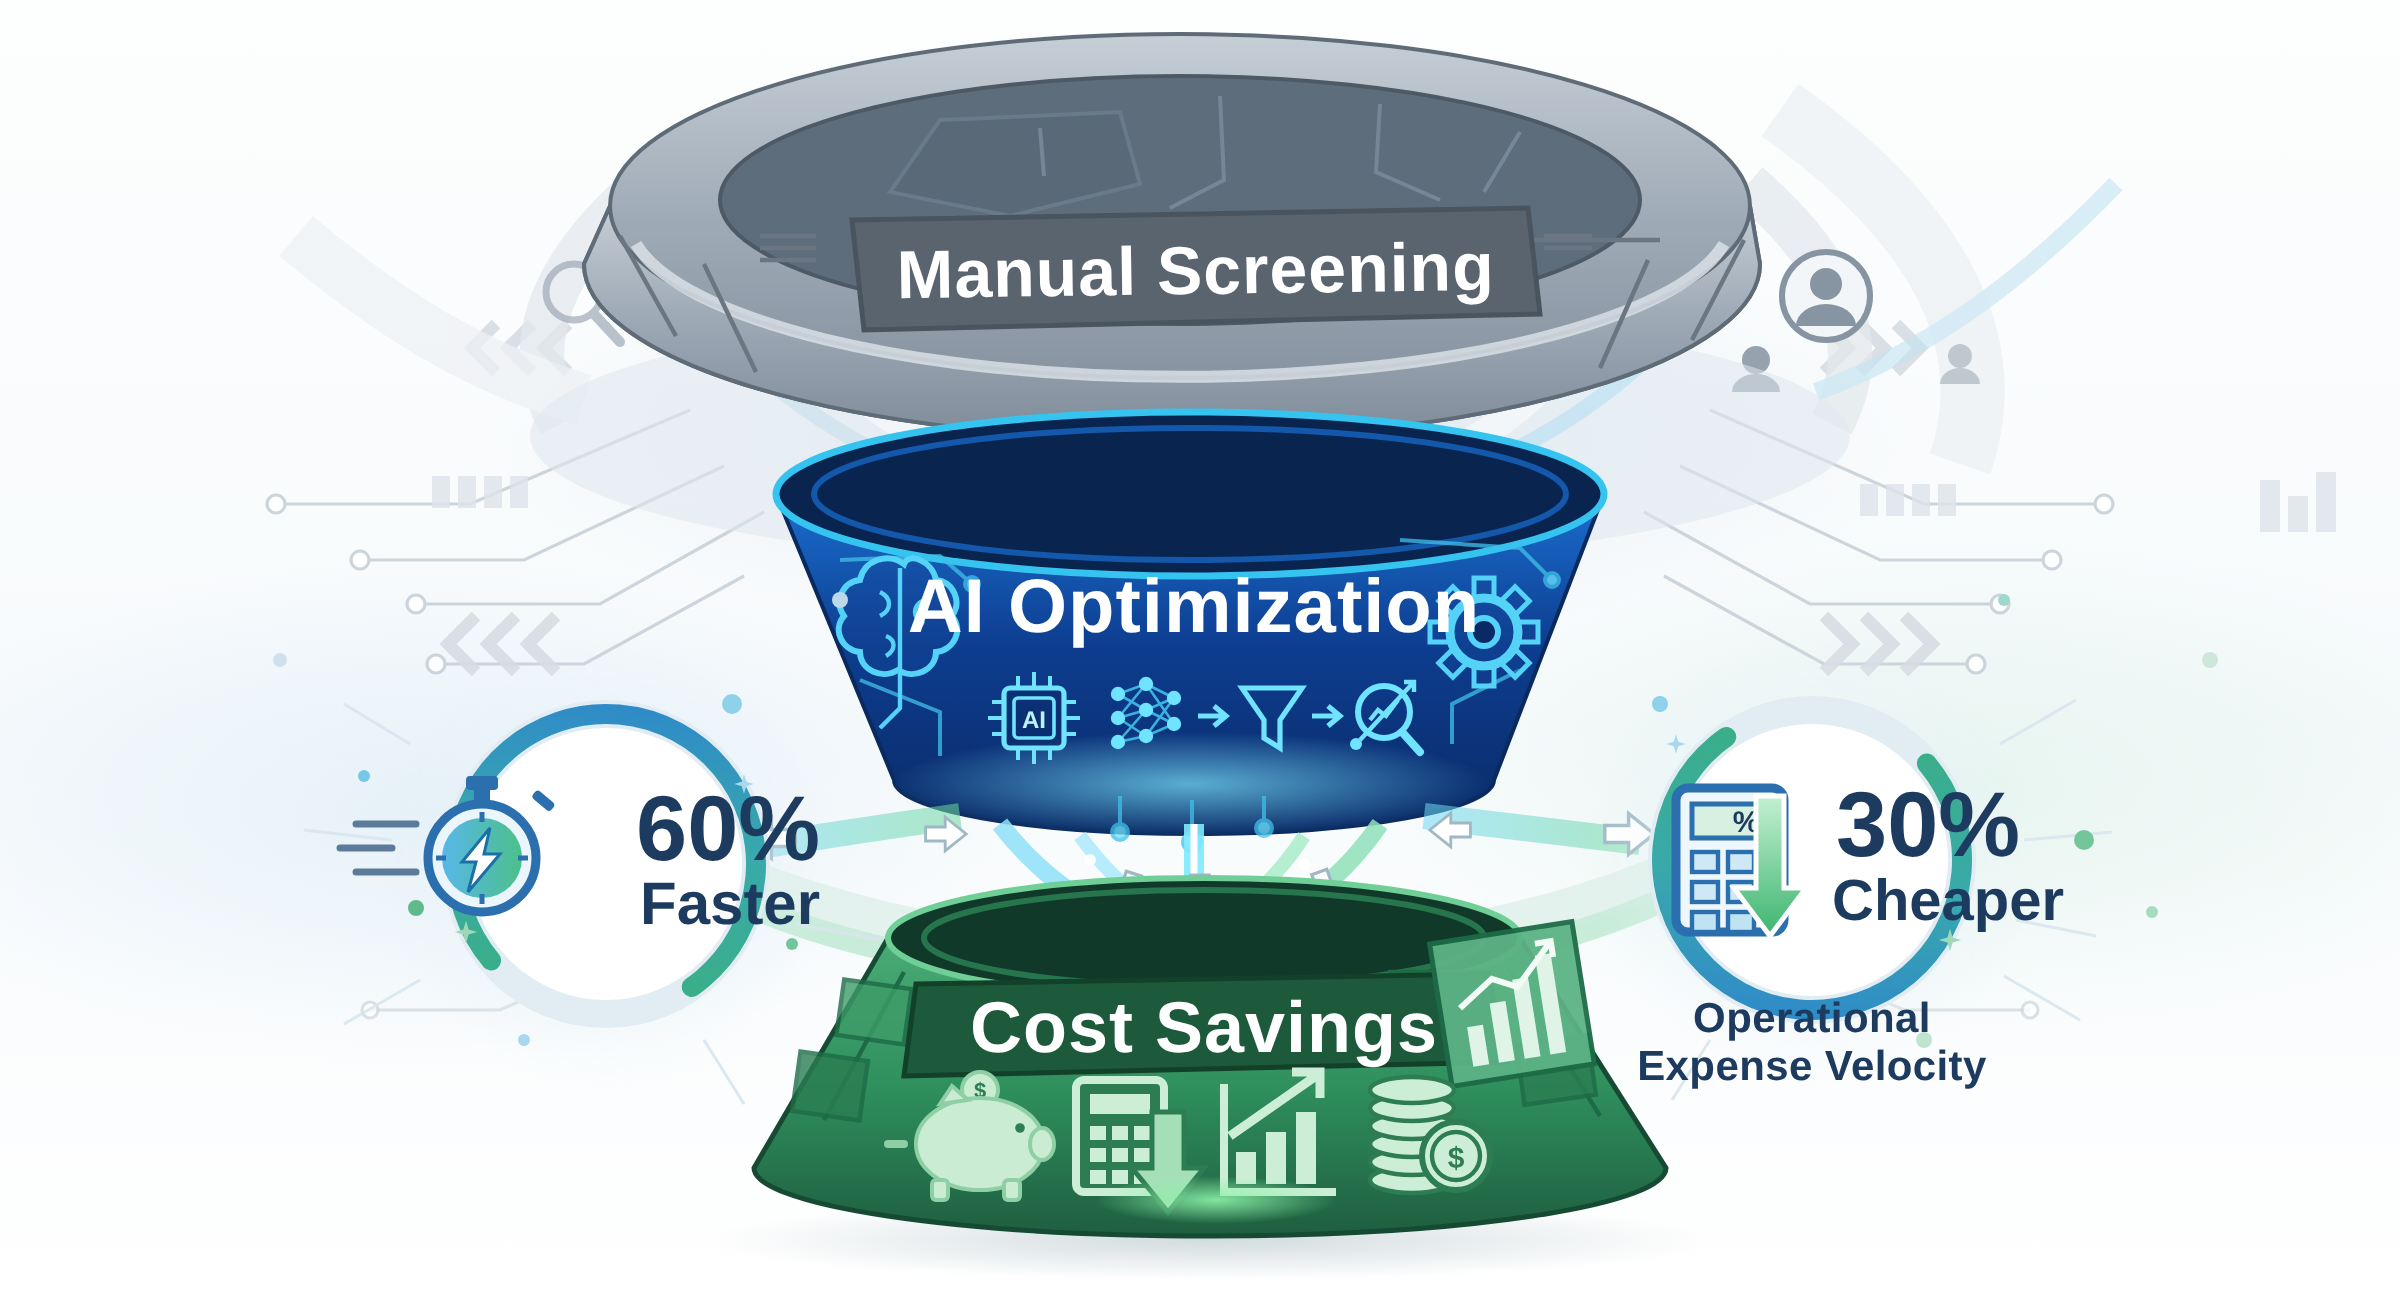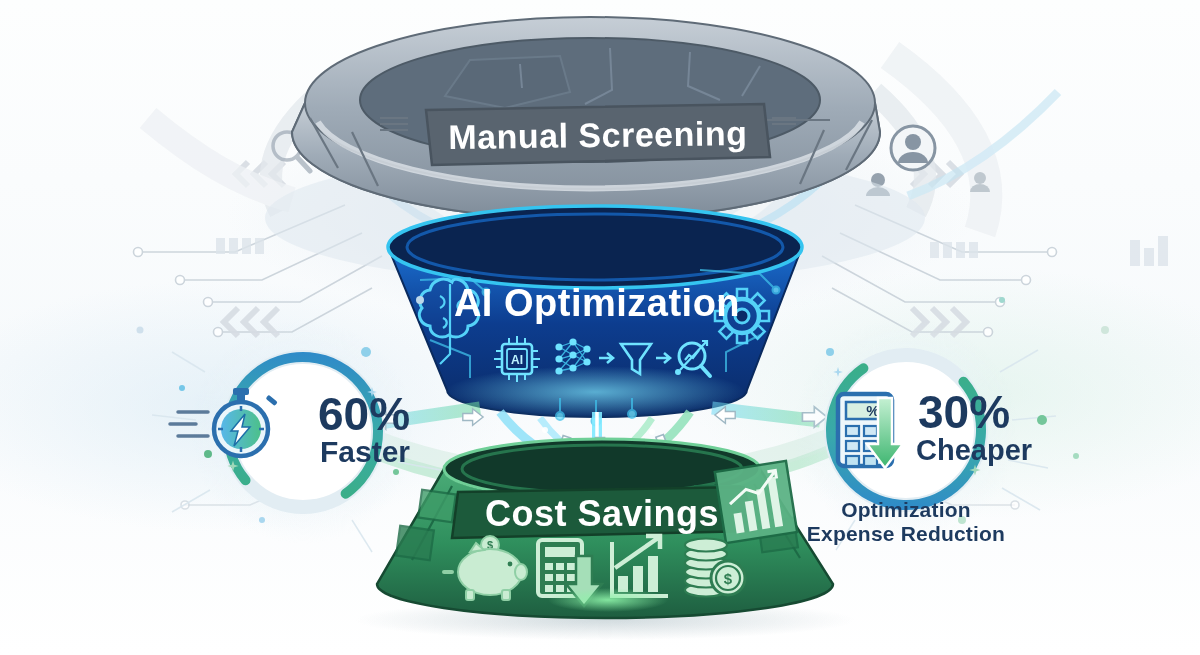--- a/index.html
+++ b/index.html
@@ -446,14 +446,14 @@
         <circle cx="262" cy="520" r="3" fill="#a9d7ef"></circle>
     <circle cx="420" cy="300" r="4" fill="#bcd7ea"></circle>
         <circle cx="1105" cy="330" r="4" fill="#cfe6db"></circle>
     <circle cx="140" cy="330" r="3.5" fill="#cfe0ec"></circle>
         <circle cx="540,"></circle>
     <circle cx="545" cy="430" r="3" fill="#ffffff" opacity=".9"></circle>
         <circle cx="652" cy="432" r="3" fill="#ffffff" opacity=".9"></circle>
   </g>
 </svg>
 
-<div class="caption" style="left:800px;top:498px;width:212px;">Optimization Expense Reduction</div>
+<div class="caption" style="left:800px;top:498px;width:212px;">Operational Expense Velocity</div>
 </div>
 
 </body></html>

